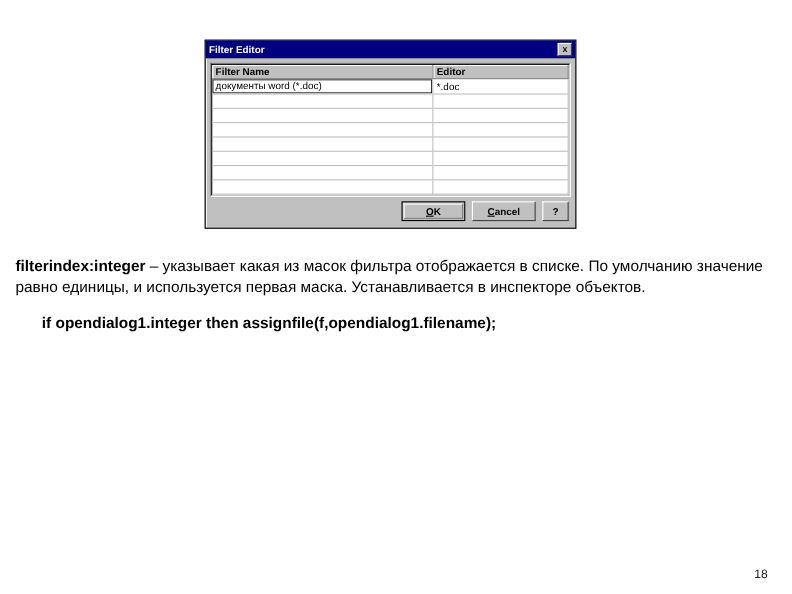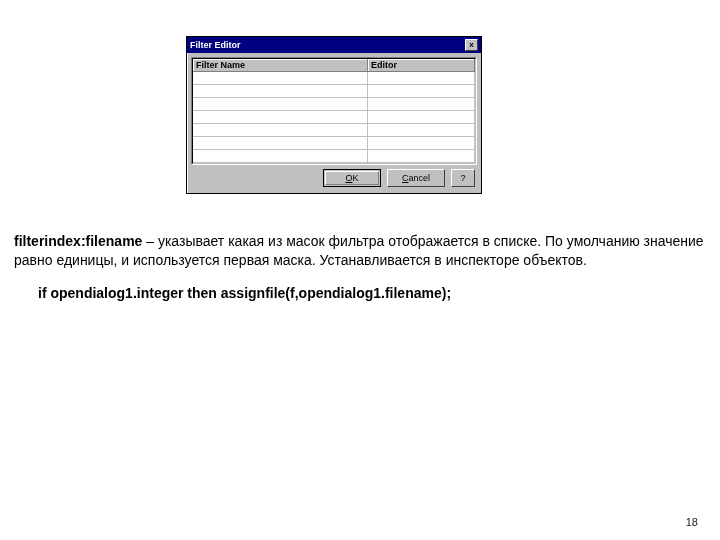--- a/index.html
+++ b/index.html
@@ -10,21 +10,21 @@
     background: #ffffff;
     font-family: Arial, Helvetica, sans-serif;
     font-size: 14px;
     color: #000000;
     position: relative;
   }
   .dialog-wrap {
     position: absolute;
     left: 186px;
     top: 36px;
-    width: 296px;
+    width: 338px;
   }
   .dialog {
     border: 1px solid #000000;
     background: #c0c0c0;
     box-shadow: 1px 1px 0 #ffffff inset;
   }
   .titlebar {
     background: #000080;
     color: #ffffff;
     height: 16px;
@@ -108,20 +108,21 @@
     display: block;
     overflow: hidden;
     white-space: nowrap;
     font-size: 9px;
   }
   .btnbar {
     display: flex;
     justify-content: flex-end;
     gap: 6px;
     padding: 4px 2px 2px 2px;
+    font-weight: bold;
   }
   .btn {
     min-width: 58px;
     height: 18px;
     background: #c0c0c0;
     border: 1px solid #ffffff;
     border-right-color: #404040;
     border-bottom-color: #404040;
     font-size: 9px;
     font-family: Tahoma, "MS Sans Serif", Arial, sans-serif;
@@ -182,20 +183,26 @@
                 <col class="col-filter">
               </colgroup>
             <thead>
               <tr>
                 <th>Filter Name</th>
                 <th>Editor</th>
               </tr>
             </thead>
             <tbody>
               <tr>
+                <td class="cell-edit">
+                  <span class="cell-edit-box">документы word (*.doc)</span>
+                </td>
+                <td>*.doc</td>
+              </tr>
+              <tr>
                   <td></td>
                   <td></td>
                 </tr>
               <tr>
                   <td></td>
                   <td></td>
                 </tr>
               <tr>
                   <td></td>
                   <td></td>
@@ -225,18 +232,18 @@
         <div class="btn"><span class="u">C</span>ancel</div>
         <div class="btn help">?</div>
       </div>
     </div>
   </div>
 </div>
 
 <div class="body-text">
   <p>
     <span class="indent"></span>
-    <span class="bold">filterindex:filename</span><span> – указывает какая из масок фильтра отображается в списке. По умолчанию значение равно единицы, и используется первая маска. Устанавливается в инспекторе объектов.</span>
+    <span class="bold">filterindex:integer</span><span> – указывает какая из масок фильтра отображается в списке. По умолчанию значение равно единицы, и используется первая маска. Устанавливается в инспекторе объектов.</span>
   </p>
   <p class="indent bold">if opendialog1.integer then  assignfile(f,opendialog1.filename);</p>
 </div>
 
 <div class="pagenum">18</div>
 
 </body></html>

